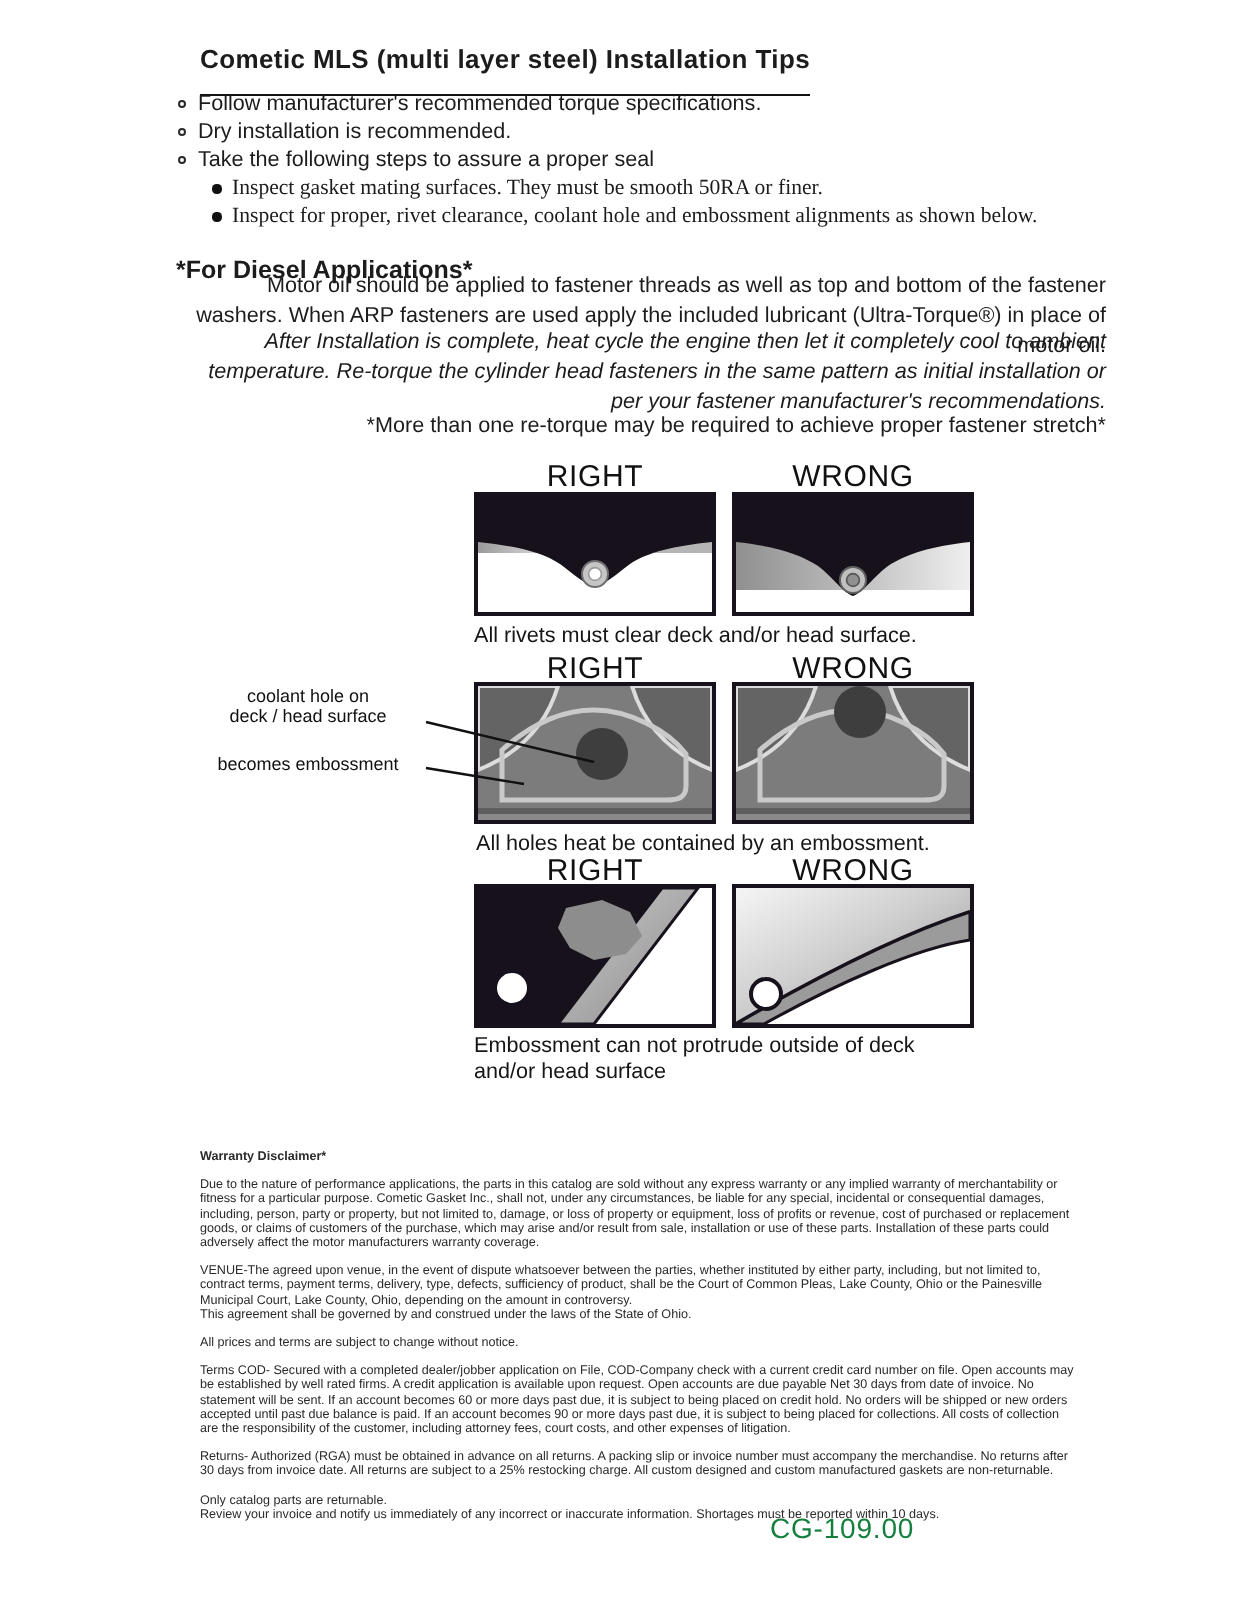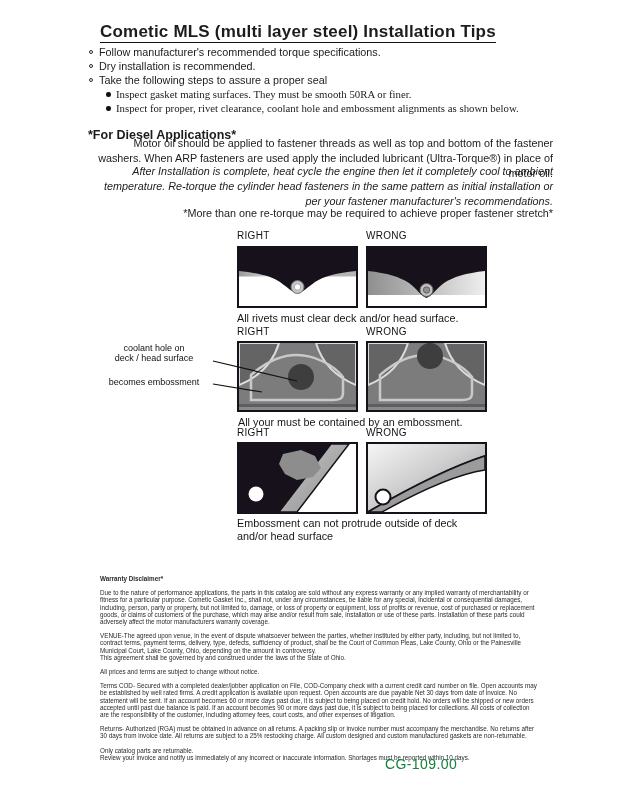--- a/index.html
+++ b/index.html
@@ -6,22 +6,22 @@
   html,body { background:#ffffff; }
   #page {
     position:relative; width:618px; height:800px; background:#ffffff;
     font-family:"Liberation Sans", sans-serif; color:#1c1c1c; overflow:hidden;
   }
   .abs { position:absolute; }
   .pre { white-space:pre-line; }
 
   
   .doc-title {
-    left:100px; top:22px; font-size:17px; font-weight:bold; letter-spacing:.2px;
-    border-bottom:1.5px solid #111; padding-bottom:0; display:inline-block;
+    left:100px; top:22px; font-size:13px; font-weight:bold; letter-spacing:.2px;
+    border-bottom:1.5px solid #111; padding-bottom:10px; display:inline-block;
   }
 
   
   .bullets { left:88px; top:45px; width:475px; font-size:10.8px; line-height:14px; }
   .b-item { position:relative; padding-left:11px; }
   .b-sub  { position:relative; margin-left:17px; padding-left:11px;font-family:Liberation Serif, serif; }
   .icon-circle {
     position:absolute; left:1px; top:4.5px; width:4px; height:4px;
     border:1px solid #2a2a2a; border-radius:50%; background:#fff;
   }
@@ -29,21 +29,21 @@
     position:absolute; left:1px; top:5px; width:4.5px; height:4.5px;
     border-radius:50%; background:#111;
   }
 
   
   .diesel-heading { left:88px; top:128px; font-size:12.5px; font-weight:bold; }
   .para { left:88px; width:465px; font-size:10.8px; line-height:15px;text-align:right; }
   .p1 { top:136px; } .p2 { top:164px;font-style:italic; } .note { top:206px; }
 
   
-  .dg-label { width:121px; font-size:10px; letter-spacing:.3px; color:#111; }
+  .dg-label { width:121px; text-align:center; font-size:15px; letter-spacing:.3px; color:#111; }
   .panel { width:121px; border:2px solid #17111b; background:#fff; }
   .panel svg { display:block; width:100%; height:100%; }
   .caption { font-size:10.8px; line-height:13px; color:#161616; }
   .ann { width:116px; text-align:center; font-size:9px; line-height:10px; color:#111; }
 </style>
 </head>
 <body>
 
 <div id="page">
 
@@ -142,21 +142,21 @@
       <path d="M12,57 L12,32 C30,16 45,12 58,12 C75,12 95,22 104,34 L104,50 C104,56 100,57 94,57 Z" fill="none" stroke="#c9c9c9" stroke-width="2.5"></path>
       <circle cx="62" cy="13" r="13" fill="#3e3e3e"></circle>
     </svg>
   </div>
 
   <svg class="abs" style="left:110px; top:335px; width:280px; height:90px; pointer-events:none; z-index:5;" viewBox="0 0 280 90">
     <line x1="103" y1="26" x2="187" y2="46" stroke="#111111" stroke-width="1.2"></line>
     <line x1="103" y1="49" x2="152" y2="57" stroke="#111111" stroke-width="1.2"></line>
   </svg>
 
-  <div class="abs caption" style="left:238px; top:416px;">All your must be contained by an embossment.</div>
+  <div class="abs caption" style="left:238px; top:416px;">All holes heat be contained by an embossment.</div>
 
   <div class="abs dg-label" style="left:237px; top:427px;">RIGHT</div>
   <div class="abs dg-label" style="left:366px; top:427px;">WRONG</div>
 
   <div class="abs panel" style="left:237px; top:442px; height:72px;">
     <svg viewBox="0 0 117 68" preserveAspectRatio="none">
       <rect width="117" height="68" fill="#ffffff"></rect>
       <linearGradient id="g3a" x1="0" y1="0" x2="1" y2="1">
         <stop offset="0" stop-color="#c9c9c9"></stop>
           <stop offset="1" stop-color="#8d8d8d"></stop>

